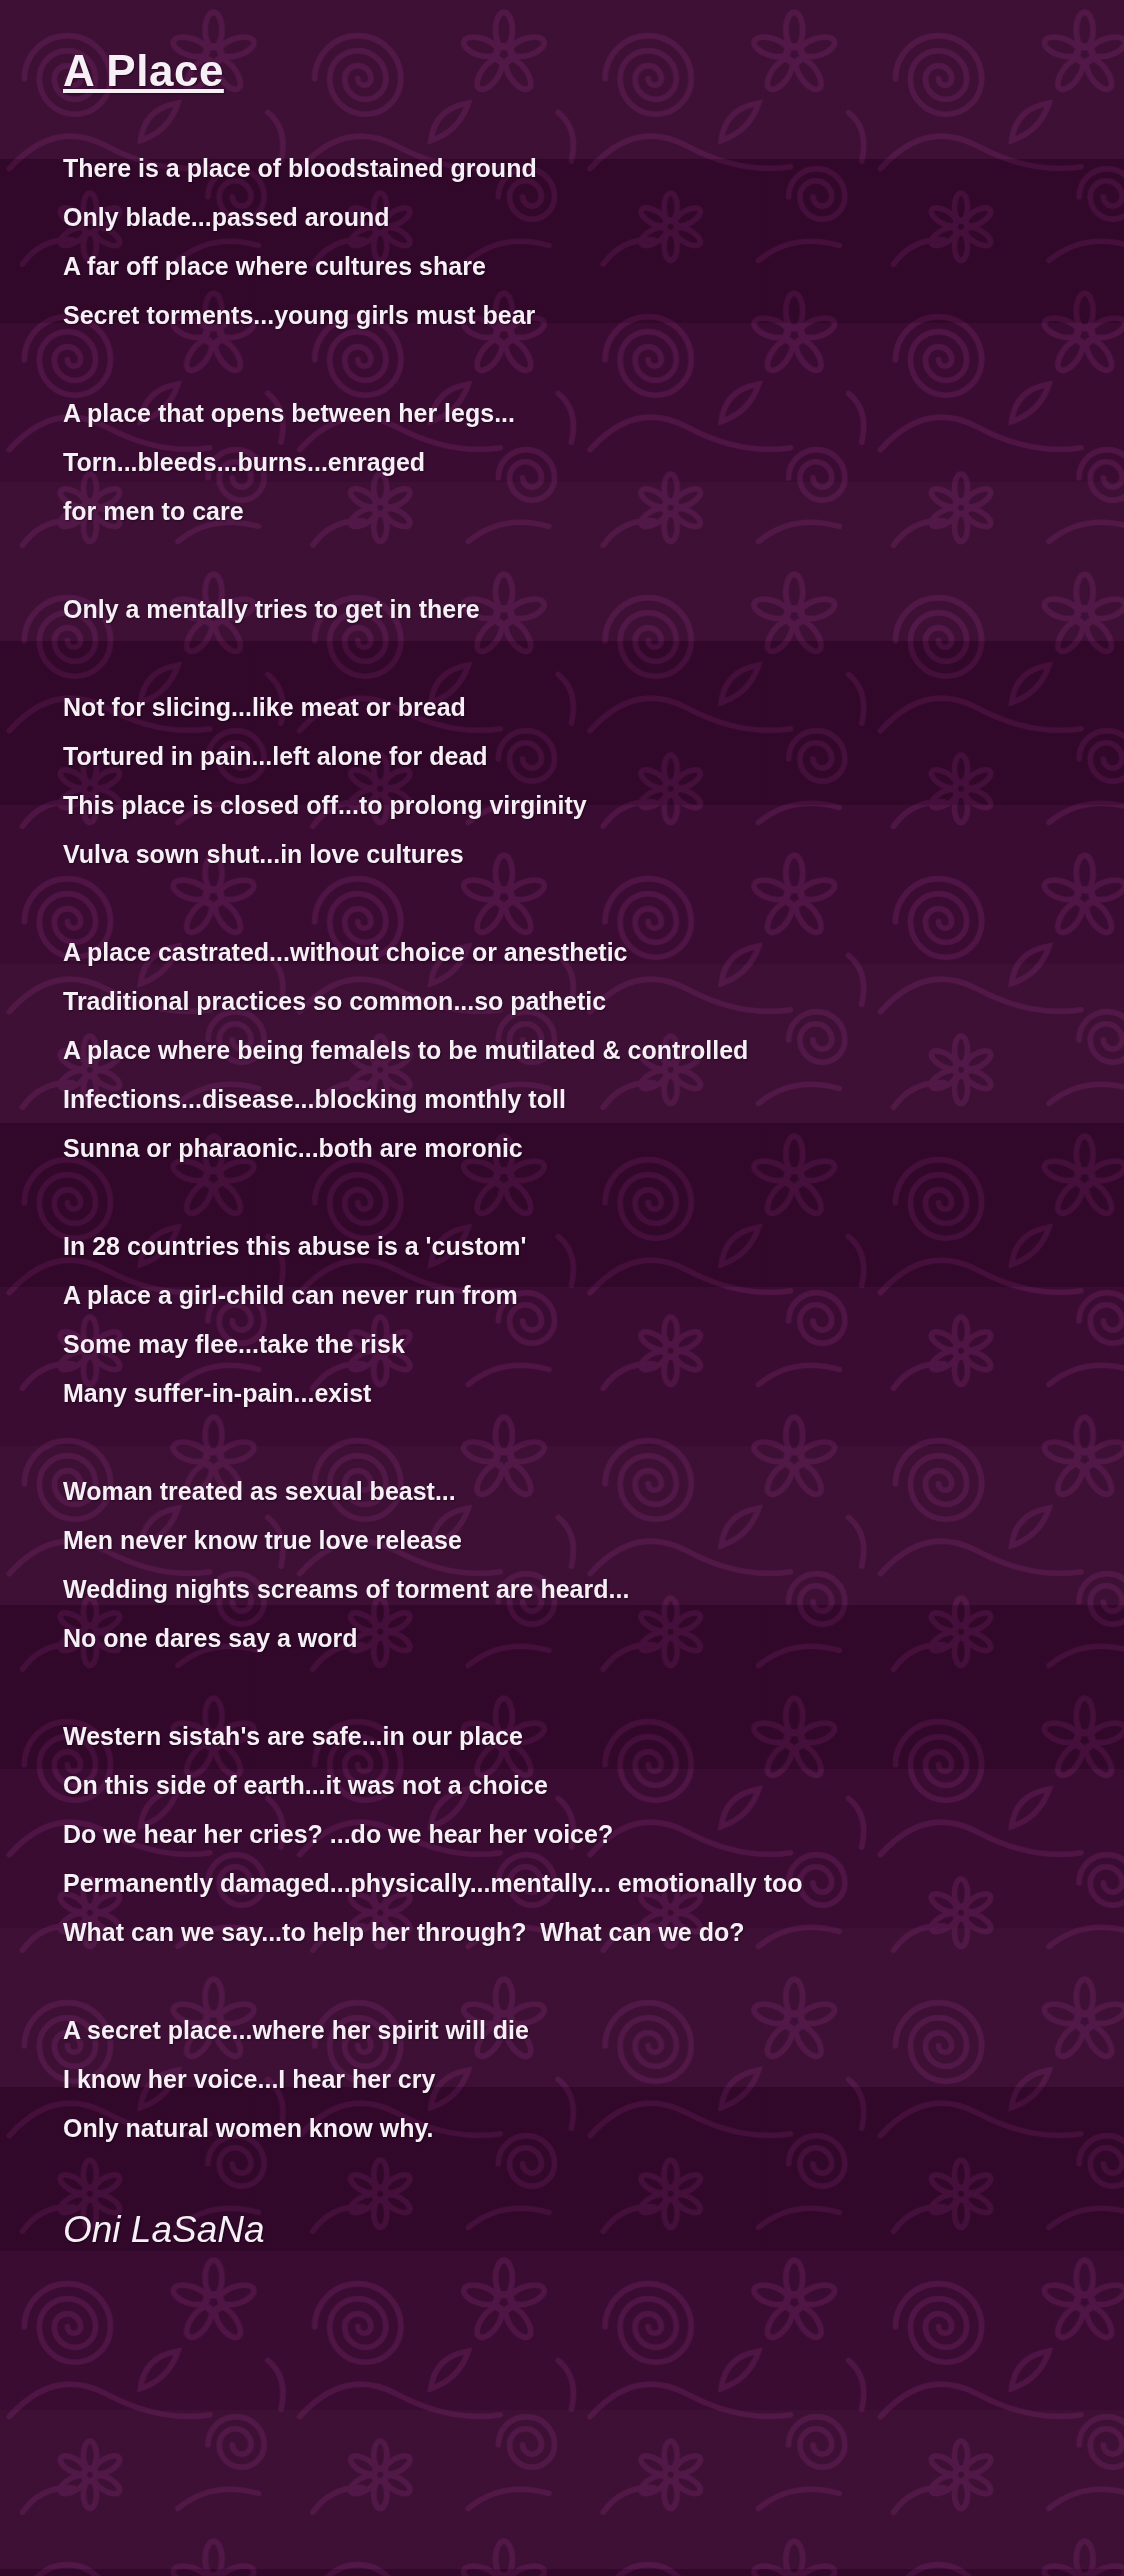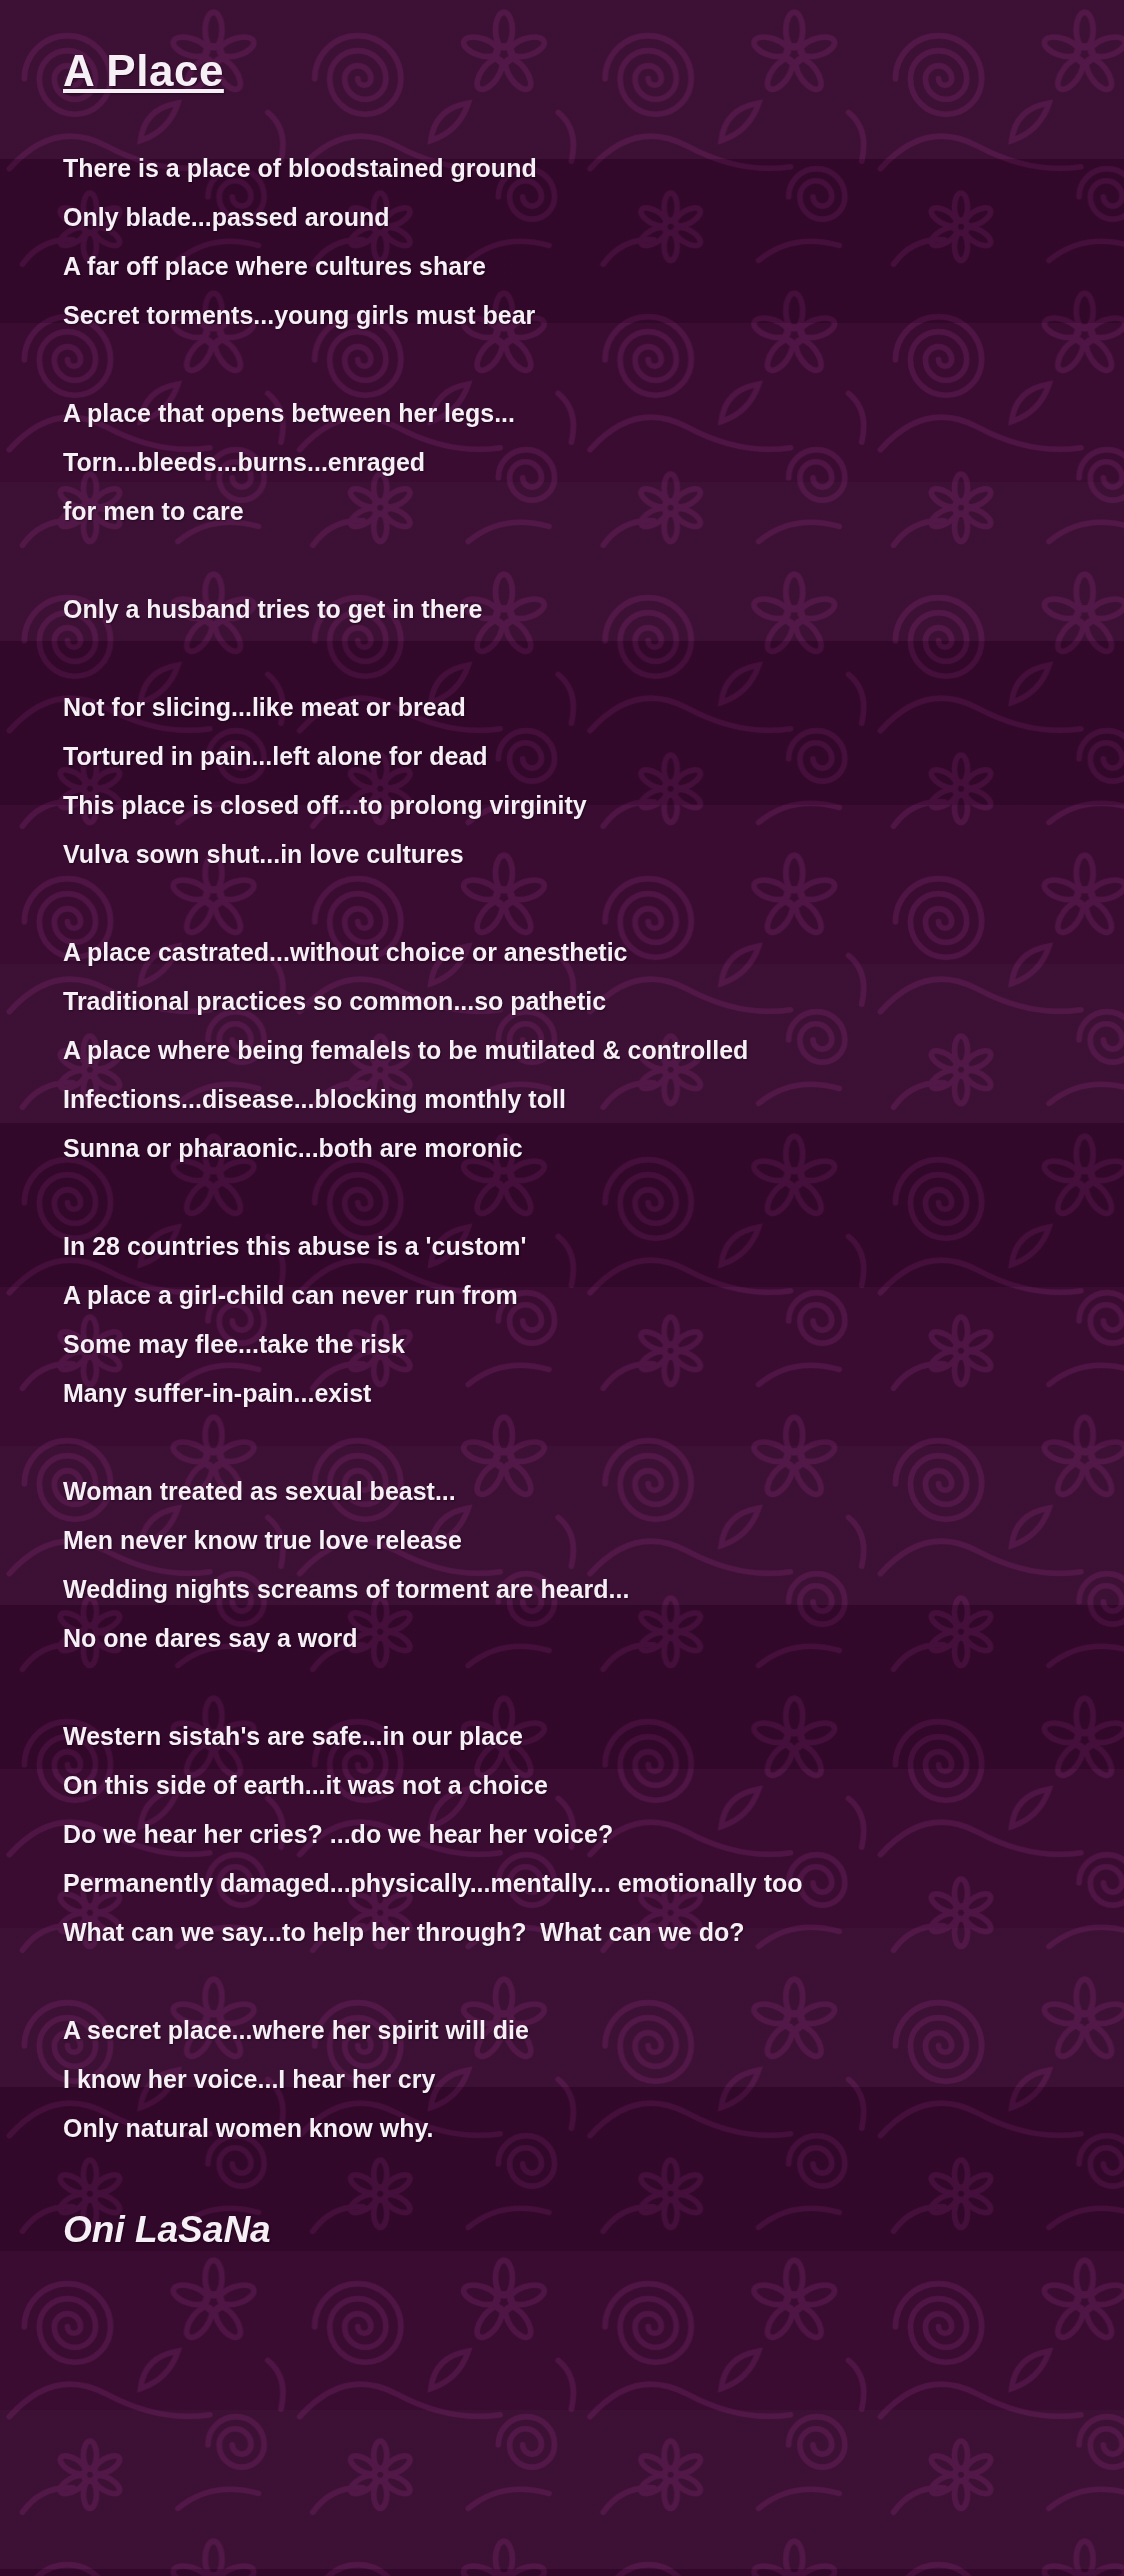--- a/index.html
+++ b/index.html
@@ -51,21 +51,21 @@
     text-shadow: 0.9px 0.9px 1.9px rgba(0,0,0,0.45);
   }
   .line {
     display: block;
     white-space: pre-wrap;
   }
   .author {
     margin-top: 52px;
     font-size: 37px;
     font-style: italic;
-    font-weight: bold;
+    font-weight: normal;
     line-height: 49px;
     text-shadow: 0.9px 0.9px 1.9px rgba(0,0,0,0.45);
   }
 </style>
 </head>
 <body style="--bg: #37082f; --fg: #f6f0f6;">
 
 <svg class="bg-svg" xmlns="http://www.w3.org/2000/svg" aria-hidden="true" viewBox="0 0 1200 2750" width="1124" height="2576">
   <defs>
     <pattern id="damask" width="310" height="300" patternUnits="userSpaceOnUse">
@@ -114,21 +114,21 @@
         <span class="line">Only blade...passed around</span>
         <span class="line">A far off place where cultures share</span>
         <span class="line">Secret torments...young girls must bear</span>
       </p>
       <p class="stanza">
         <span class="line">A place that opens between her legs...</span>
         <span class="line">Torn...bleeds...burns...enraged</span>
         <span class="line">for men to care</span>
       </p>
       <p class="stanza">
-        <span class="line">Only a husband tries to get in there</span>
+        <span class="line">Only a mentally tries to get in there</span>
       </p>
       <p class="stanza">
         <span class="line">Not for slicing...like meat or bread</span>
         <span class="line">Tortured in pain...left alone for dead</span>
         <span class="line">This place is closed off...to prolong virginity</span>
         <span class="line">Vulva sown shut...in love cultures</span>
       </p>
       <p class="stanza">
         <span class="line">A place castrated...without choice or anesthetic</span>
         <span class="line">Traditional practices so common...so pathetic</span>

